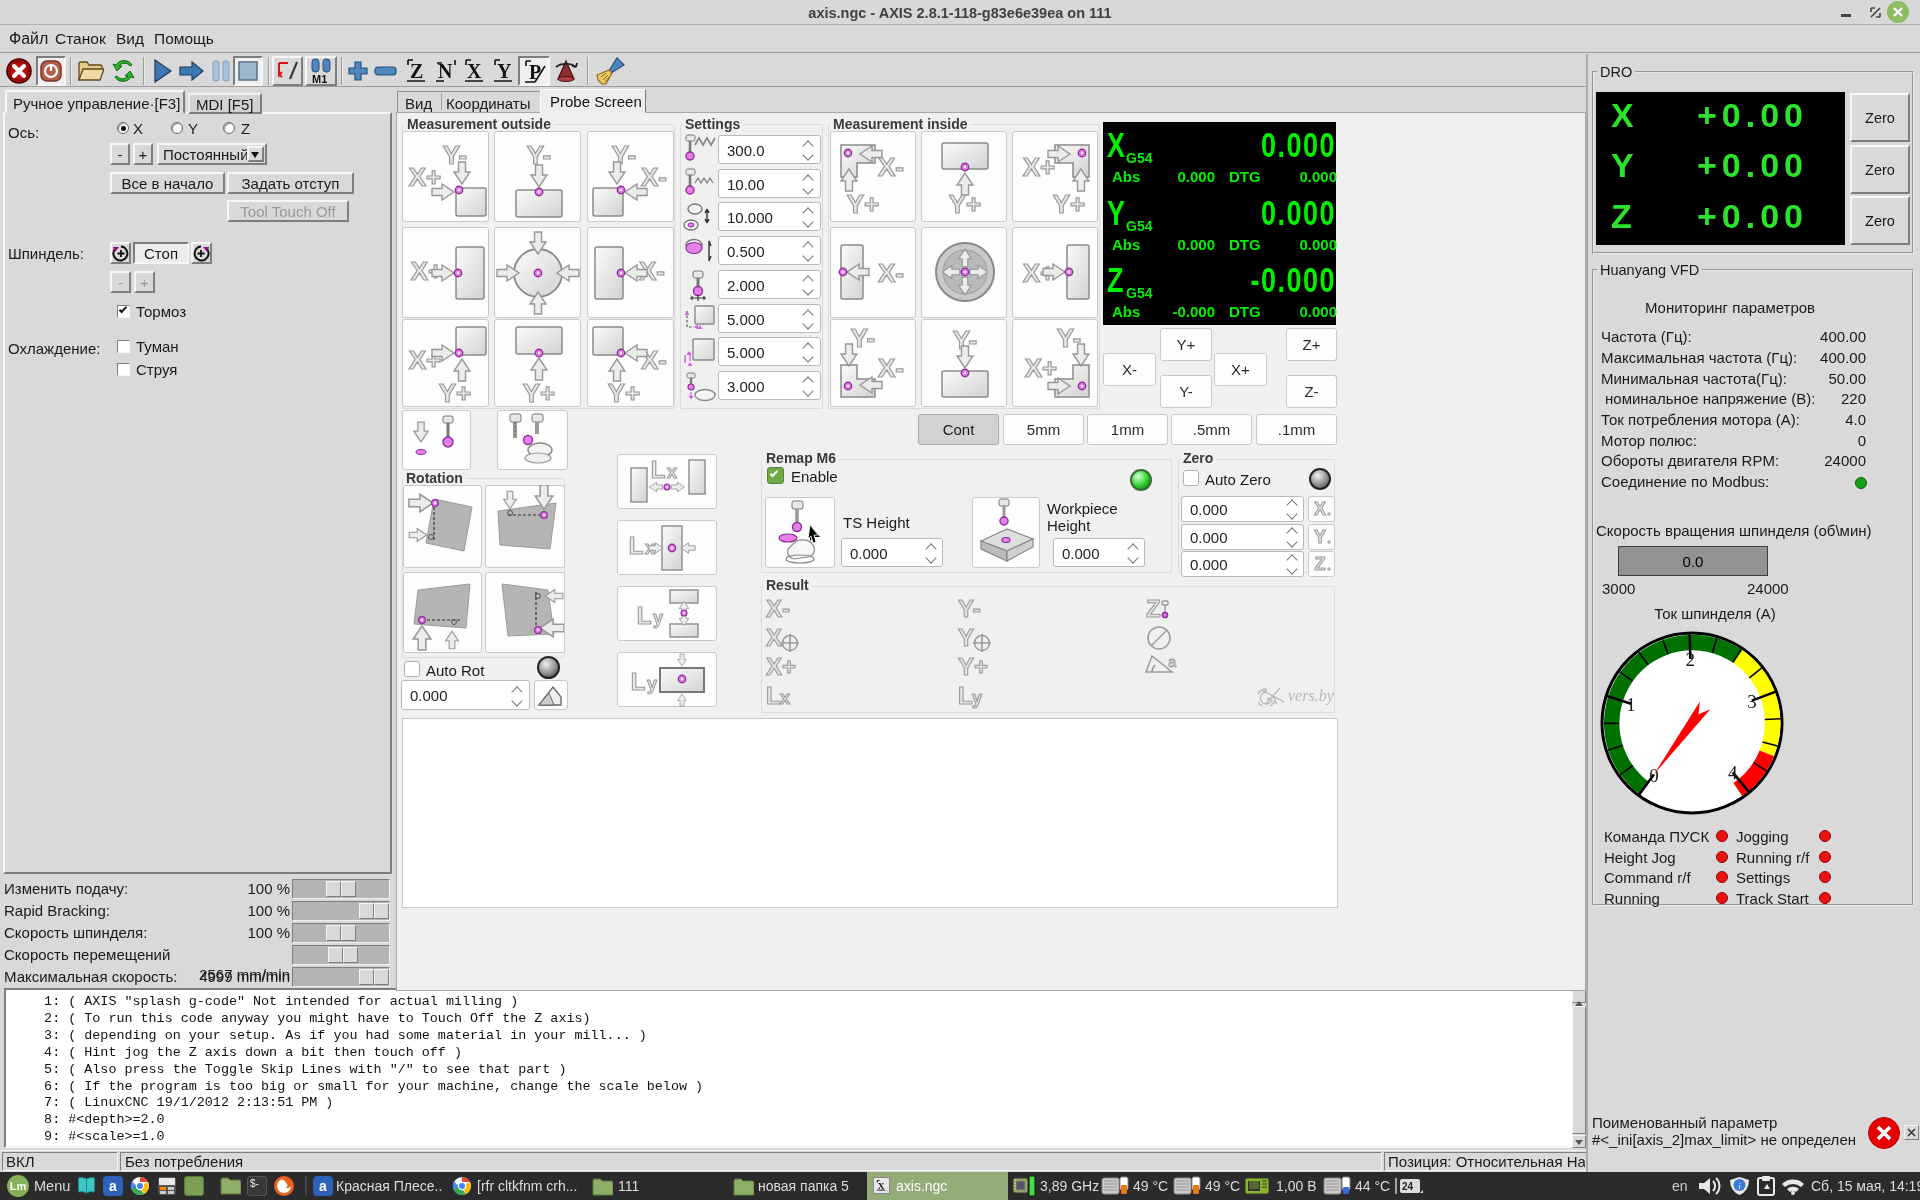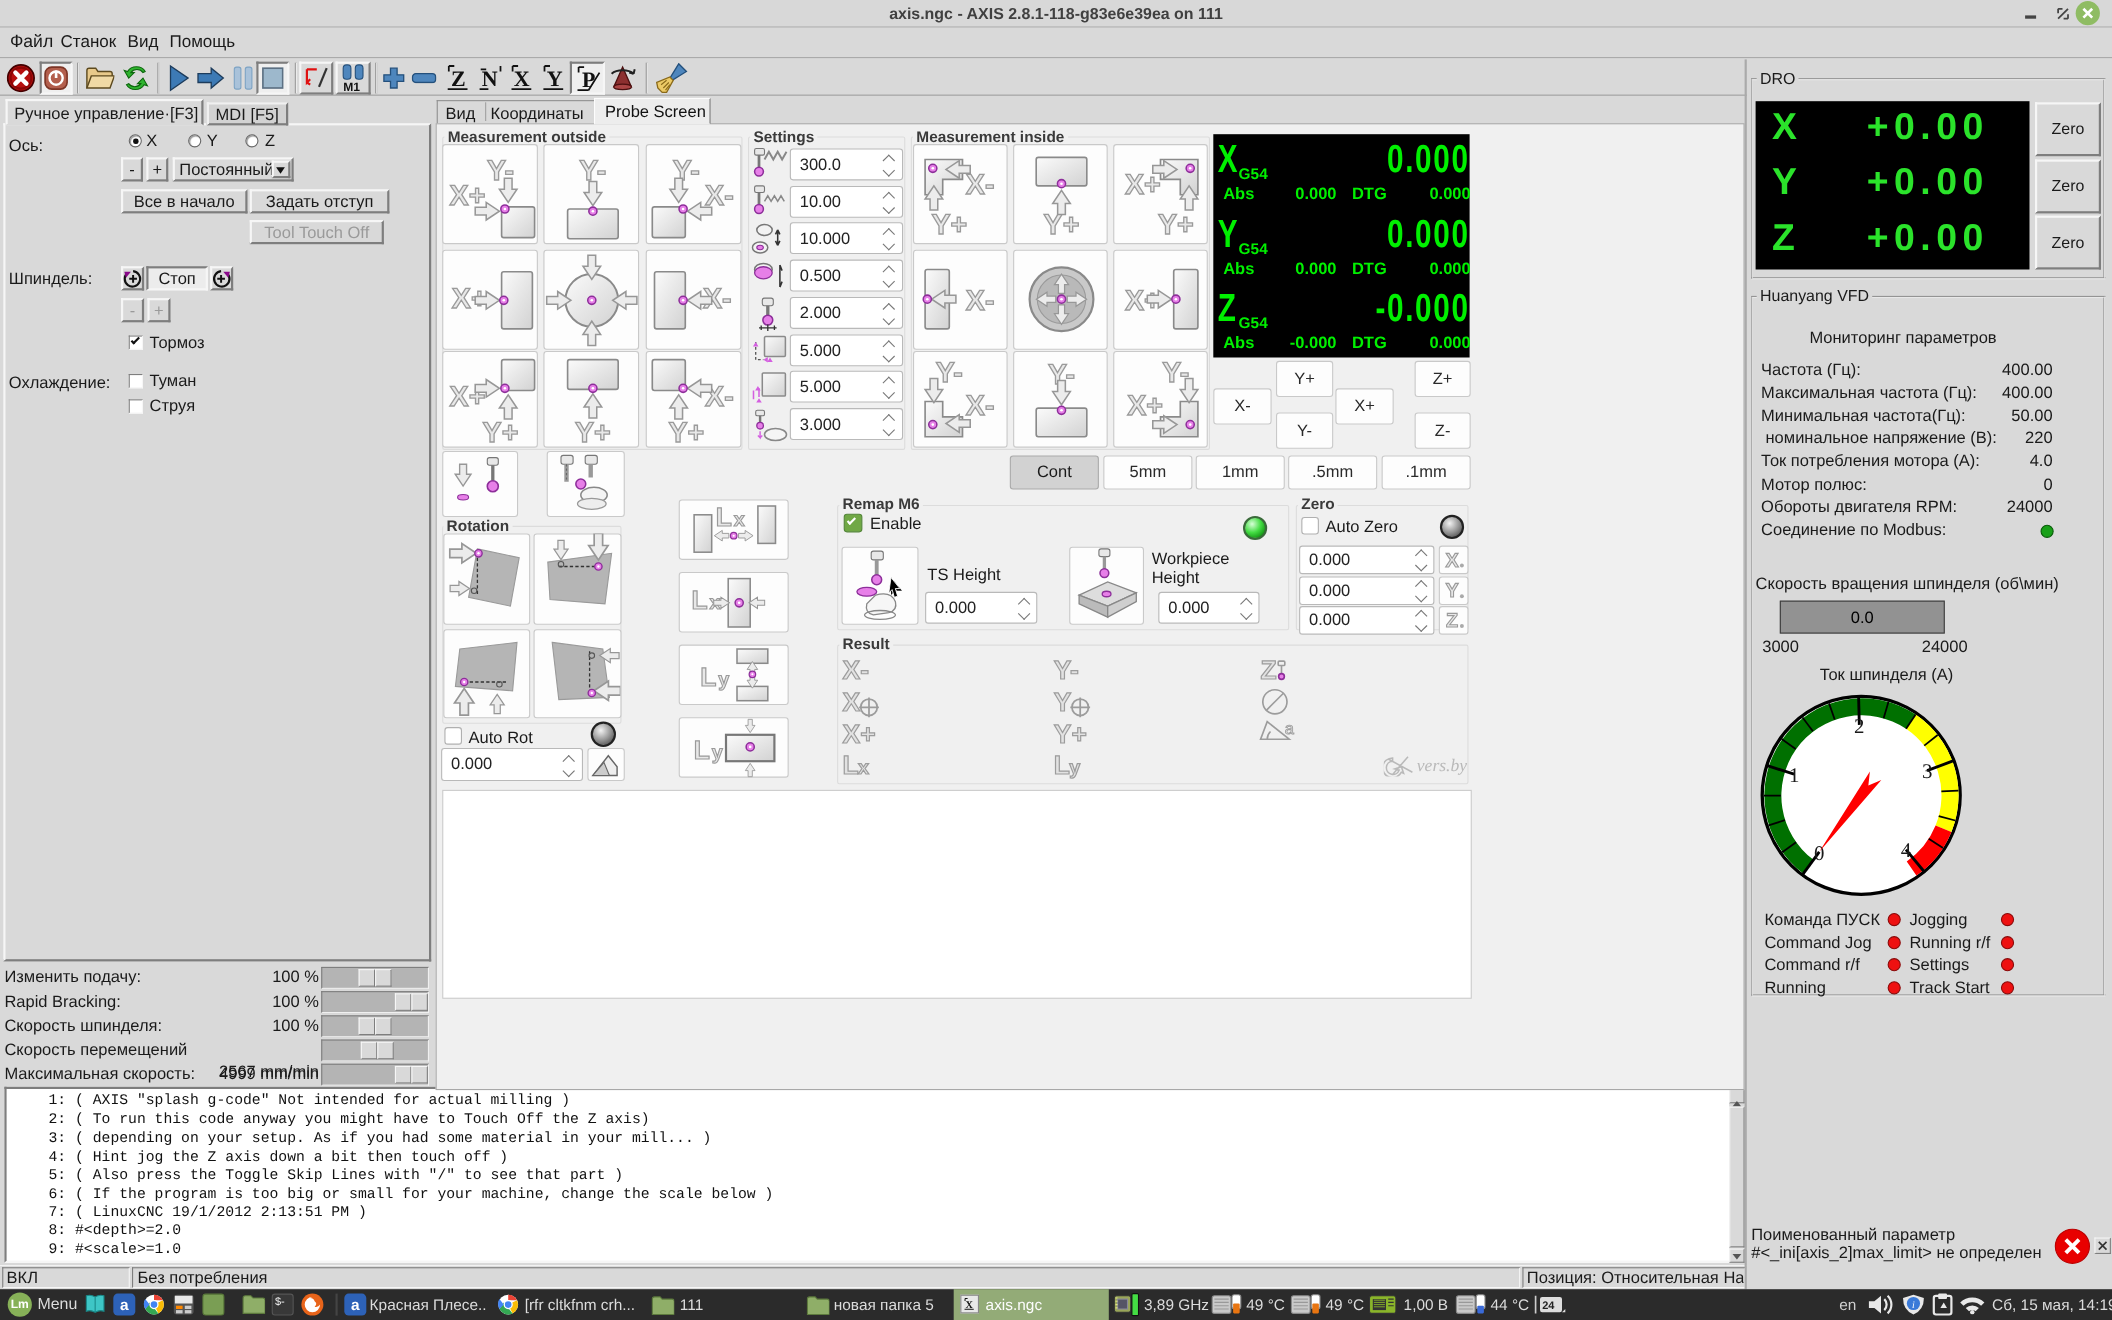--- a/index.html
+++ b/index.html
@@ -875,21 +875,21 @@
 <div class="a" style="left:1855px;top:477px;width:12px;height:12px;border-radius:50%;background:#18a018;border:1px solid #0a5c0a"></div>
 <div class="t" style="left:1596px;top:522px">Скорость вращения шпинделя (об\мин)</div>
 <div class="a" style="left:1618px;top:546px;width:150px;height:30px;background:#929292;border:1px solid #3d3d3d"></div>
 <div class="t" style="left:1618px;top:553px;width:150px;text-align:center;color:#000">0.0</div>
 <div class="t" style="left:1602px;top:580px">3000</div>
 <div class="t" style="left:1747px;top:580px">24000</div>
 <div class="t" style="left:1592px;top:605px;width:246px;text-align:center">Ток шпинделя (А)</div>
 <div id="gauge"></div>
 <div class="t" style="left:1604px;top:828px">Команда ПУСК</div>
     <div class="t" style="left:1736px;top:828px">Jogging</div>
-<div class="t" style="left:1604px;top:849px">Command Jog</div>
+<div class="t" style="left:1604px;top:849px">Height Jog</div>
     <div class="t" style="left:1736px;top:849px">Running r/f</div>
 <div class="t" style="left:1604px;top:869px">Command r/f</div>
     <div class="t" style="left:1736px;top:869px">Settings</div>
 <div class="t" style="left:1604px;top:890px">Running</div>
     <div class="t" style="left:1736px;top:890px">Track Start</div>
 <div class="a" style="left:1716px;top:830px;width:12px;height:12px;border-radius:50%;background:#ee1111;border:1px solid #8a0a0a"></div>
 <div class="a" style="left:1819px;top:830px;width:12px;height:12px;border-radius:50%;background:#ee1111;border:1px solid #8a0a0a"></div>
 <div class="a" style="left:1716px;top:851px;width:12px;height:12px;border-radius:50%;background:#ee1111;border:1px solid #8a0a0a"></div>
 <div class="a" style="left:1819px;top:851px;width:12px;height:12px;border-radius:50%;background:#ee1111;border:1px solid #8a0a0a"></div>
 <div class="a" style="left:1716px;top:871px;width:12px;height:12px;border-radius:50%;background:#ee1111;border:1px solid #8a0a0a"></div>

